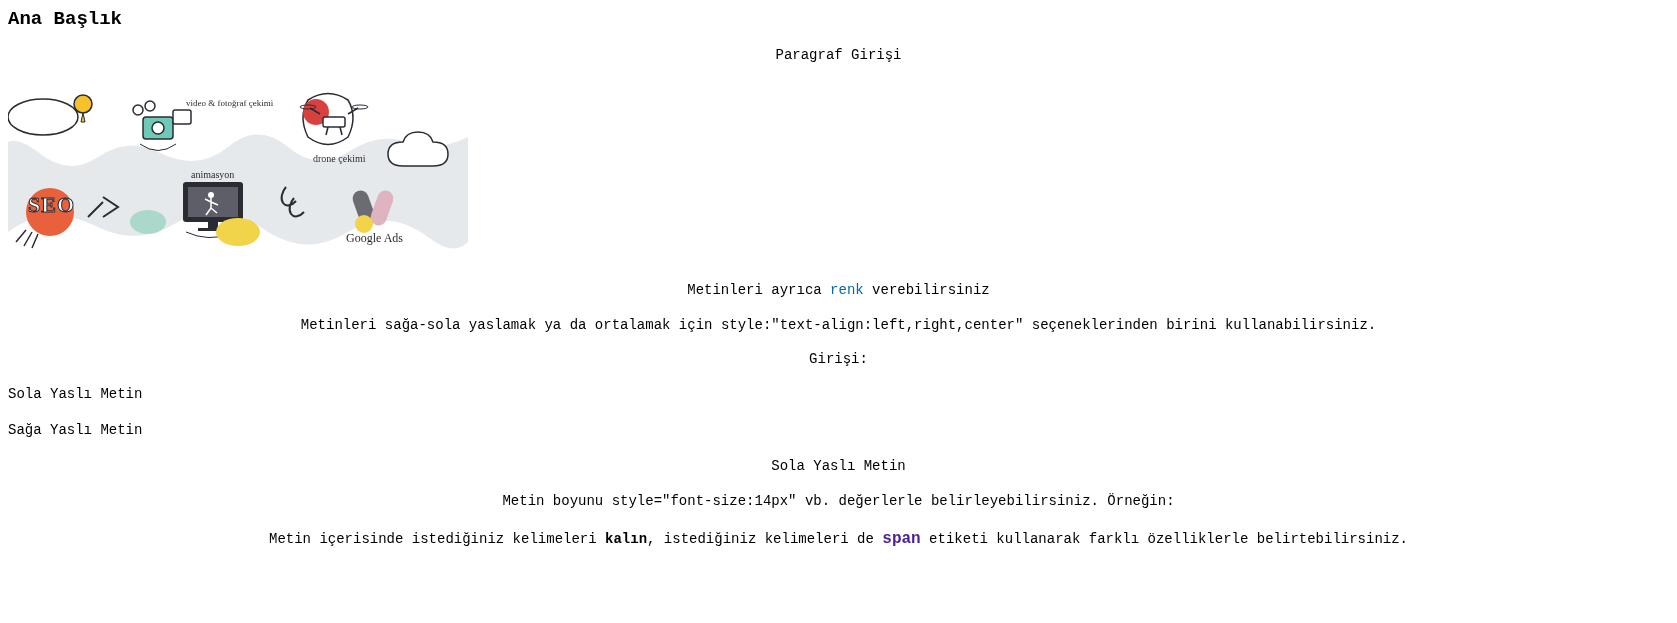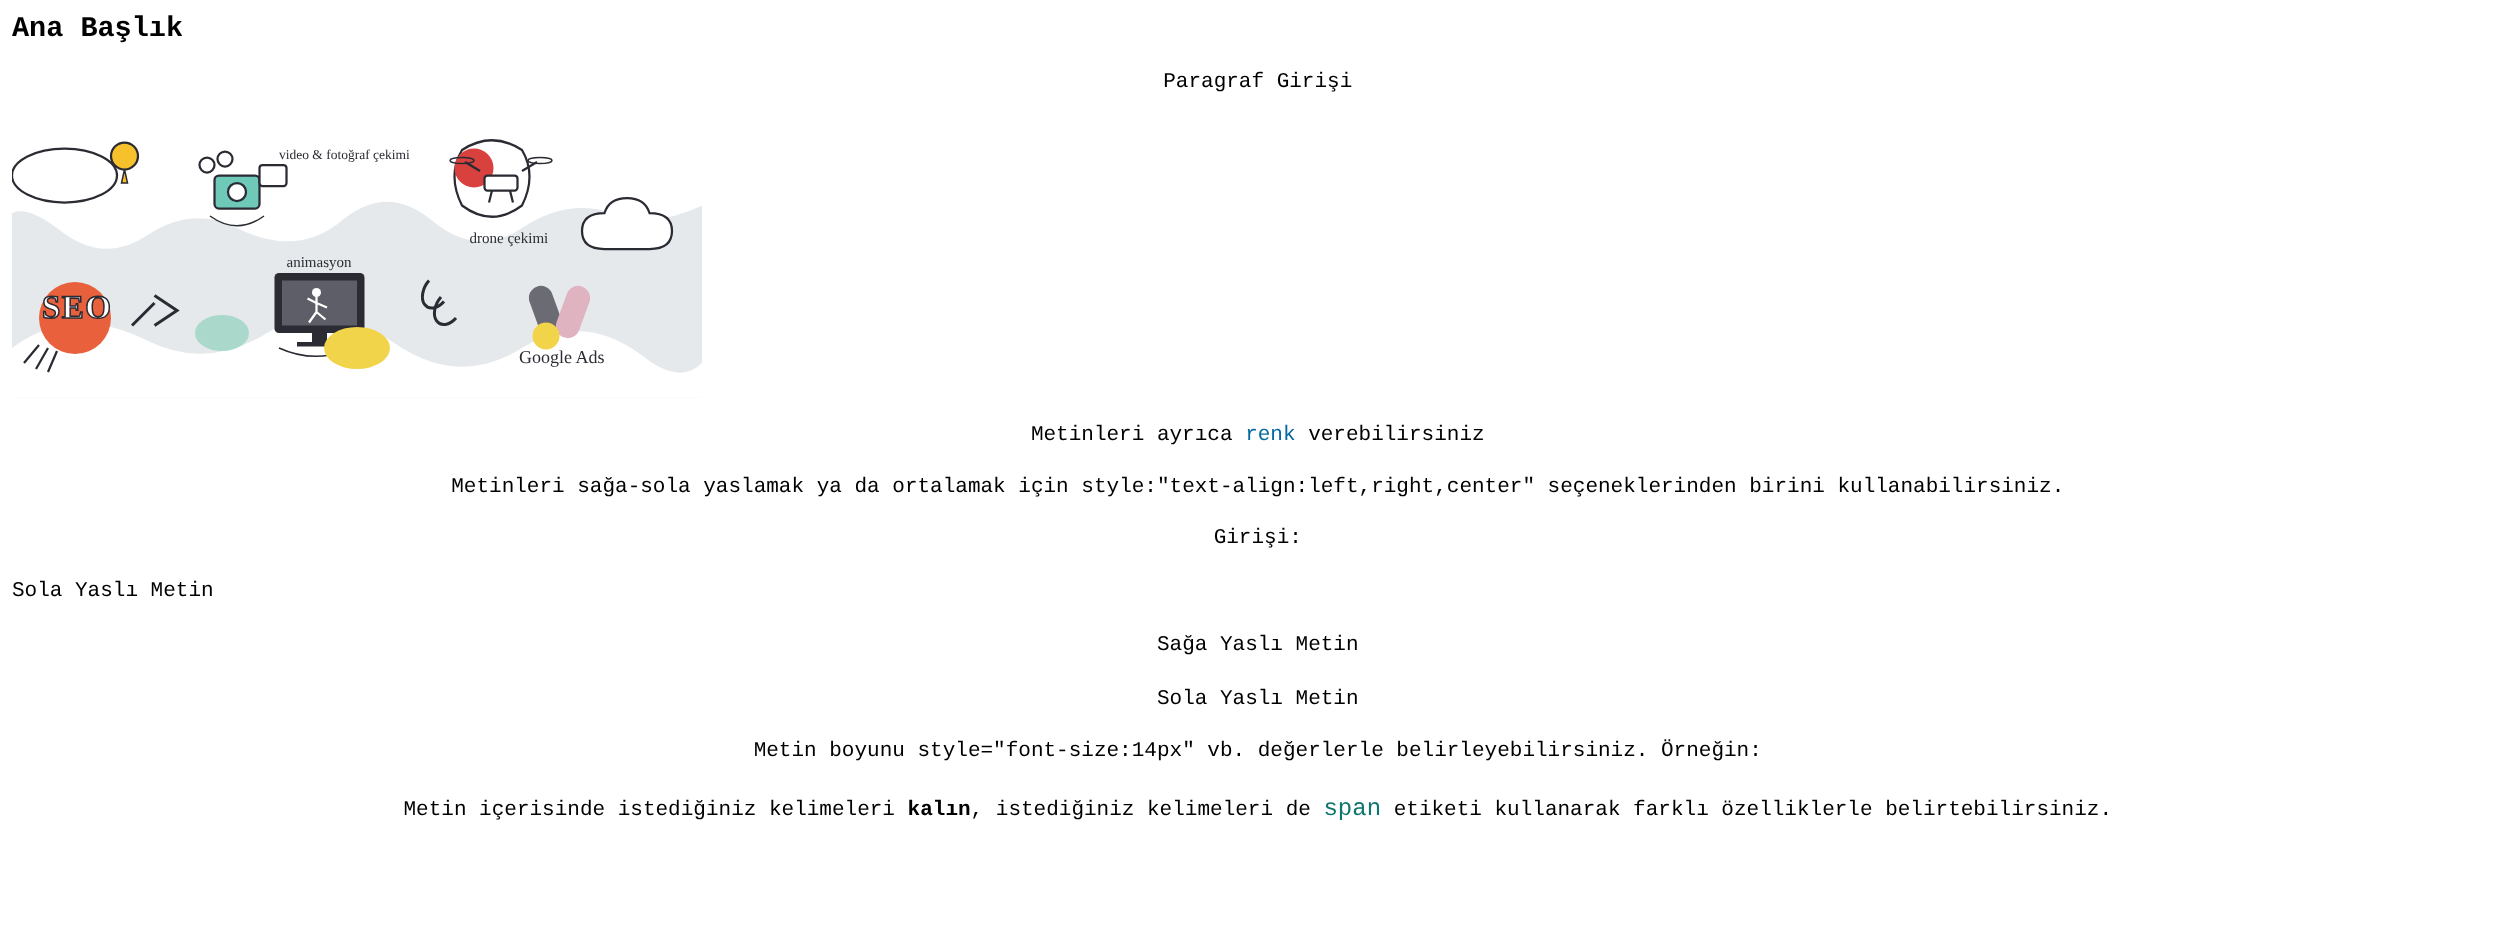--- a/index.html
+++ b/index.html
@@ -29,31 +29,32 @@
     }
     .illustration {
       width: 460px;
       height: 183px;
       display: block;
     }
     .color-red {
       color: #0369a1;
     }
     .color-blue {
-      color: #0f766e;
+      color: #4c1d95;
       font-size: 16px;
+      font-weight: bold;
     }
     .tight {
       margin-bottom: 14px;
     }
     .align-left {
       text-align: left;
     }
     .align-right {
-      text-align: center;
+      text-align: left;
     }
     .align-center {
       text-align: center;
     }
   </style>
 </head>
 <body>
 
 <h2 class="main-heading">Ana Başlık</h2>
 

